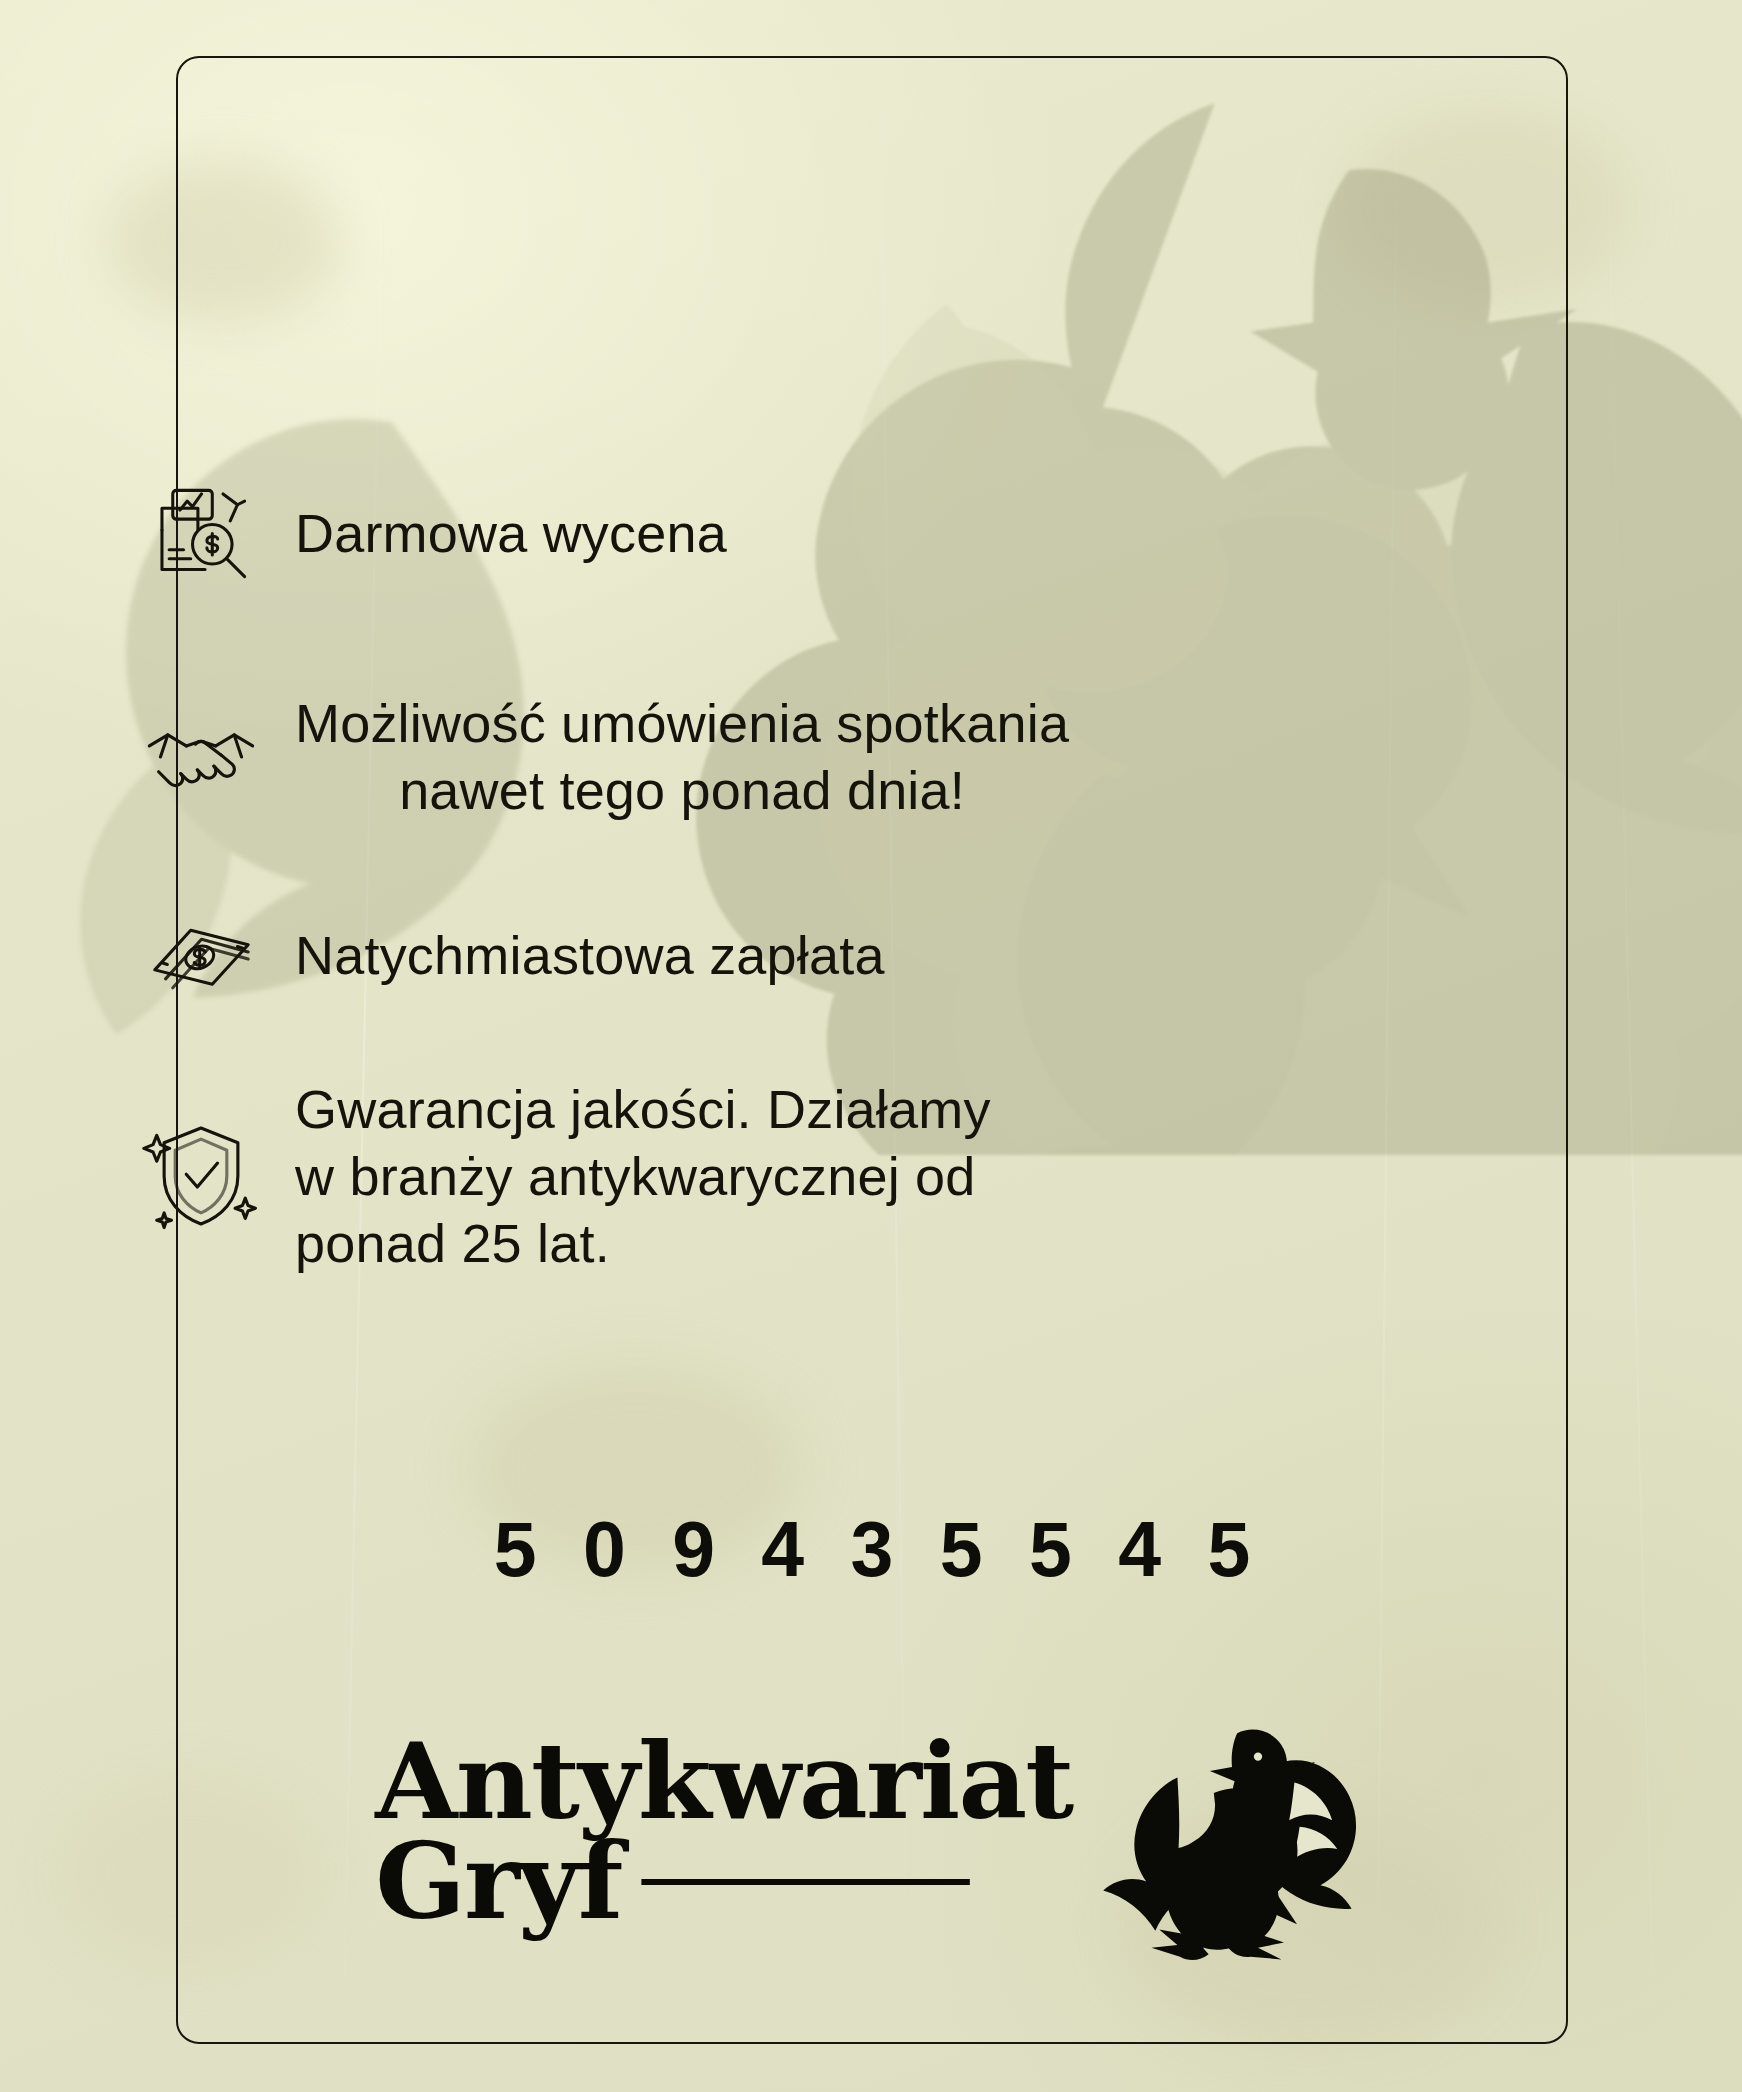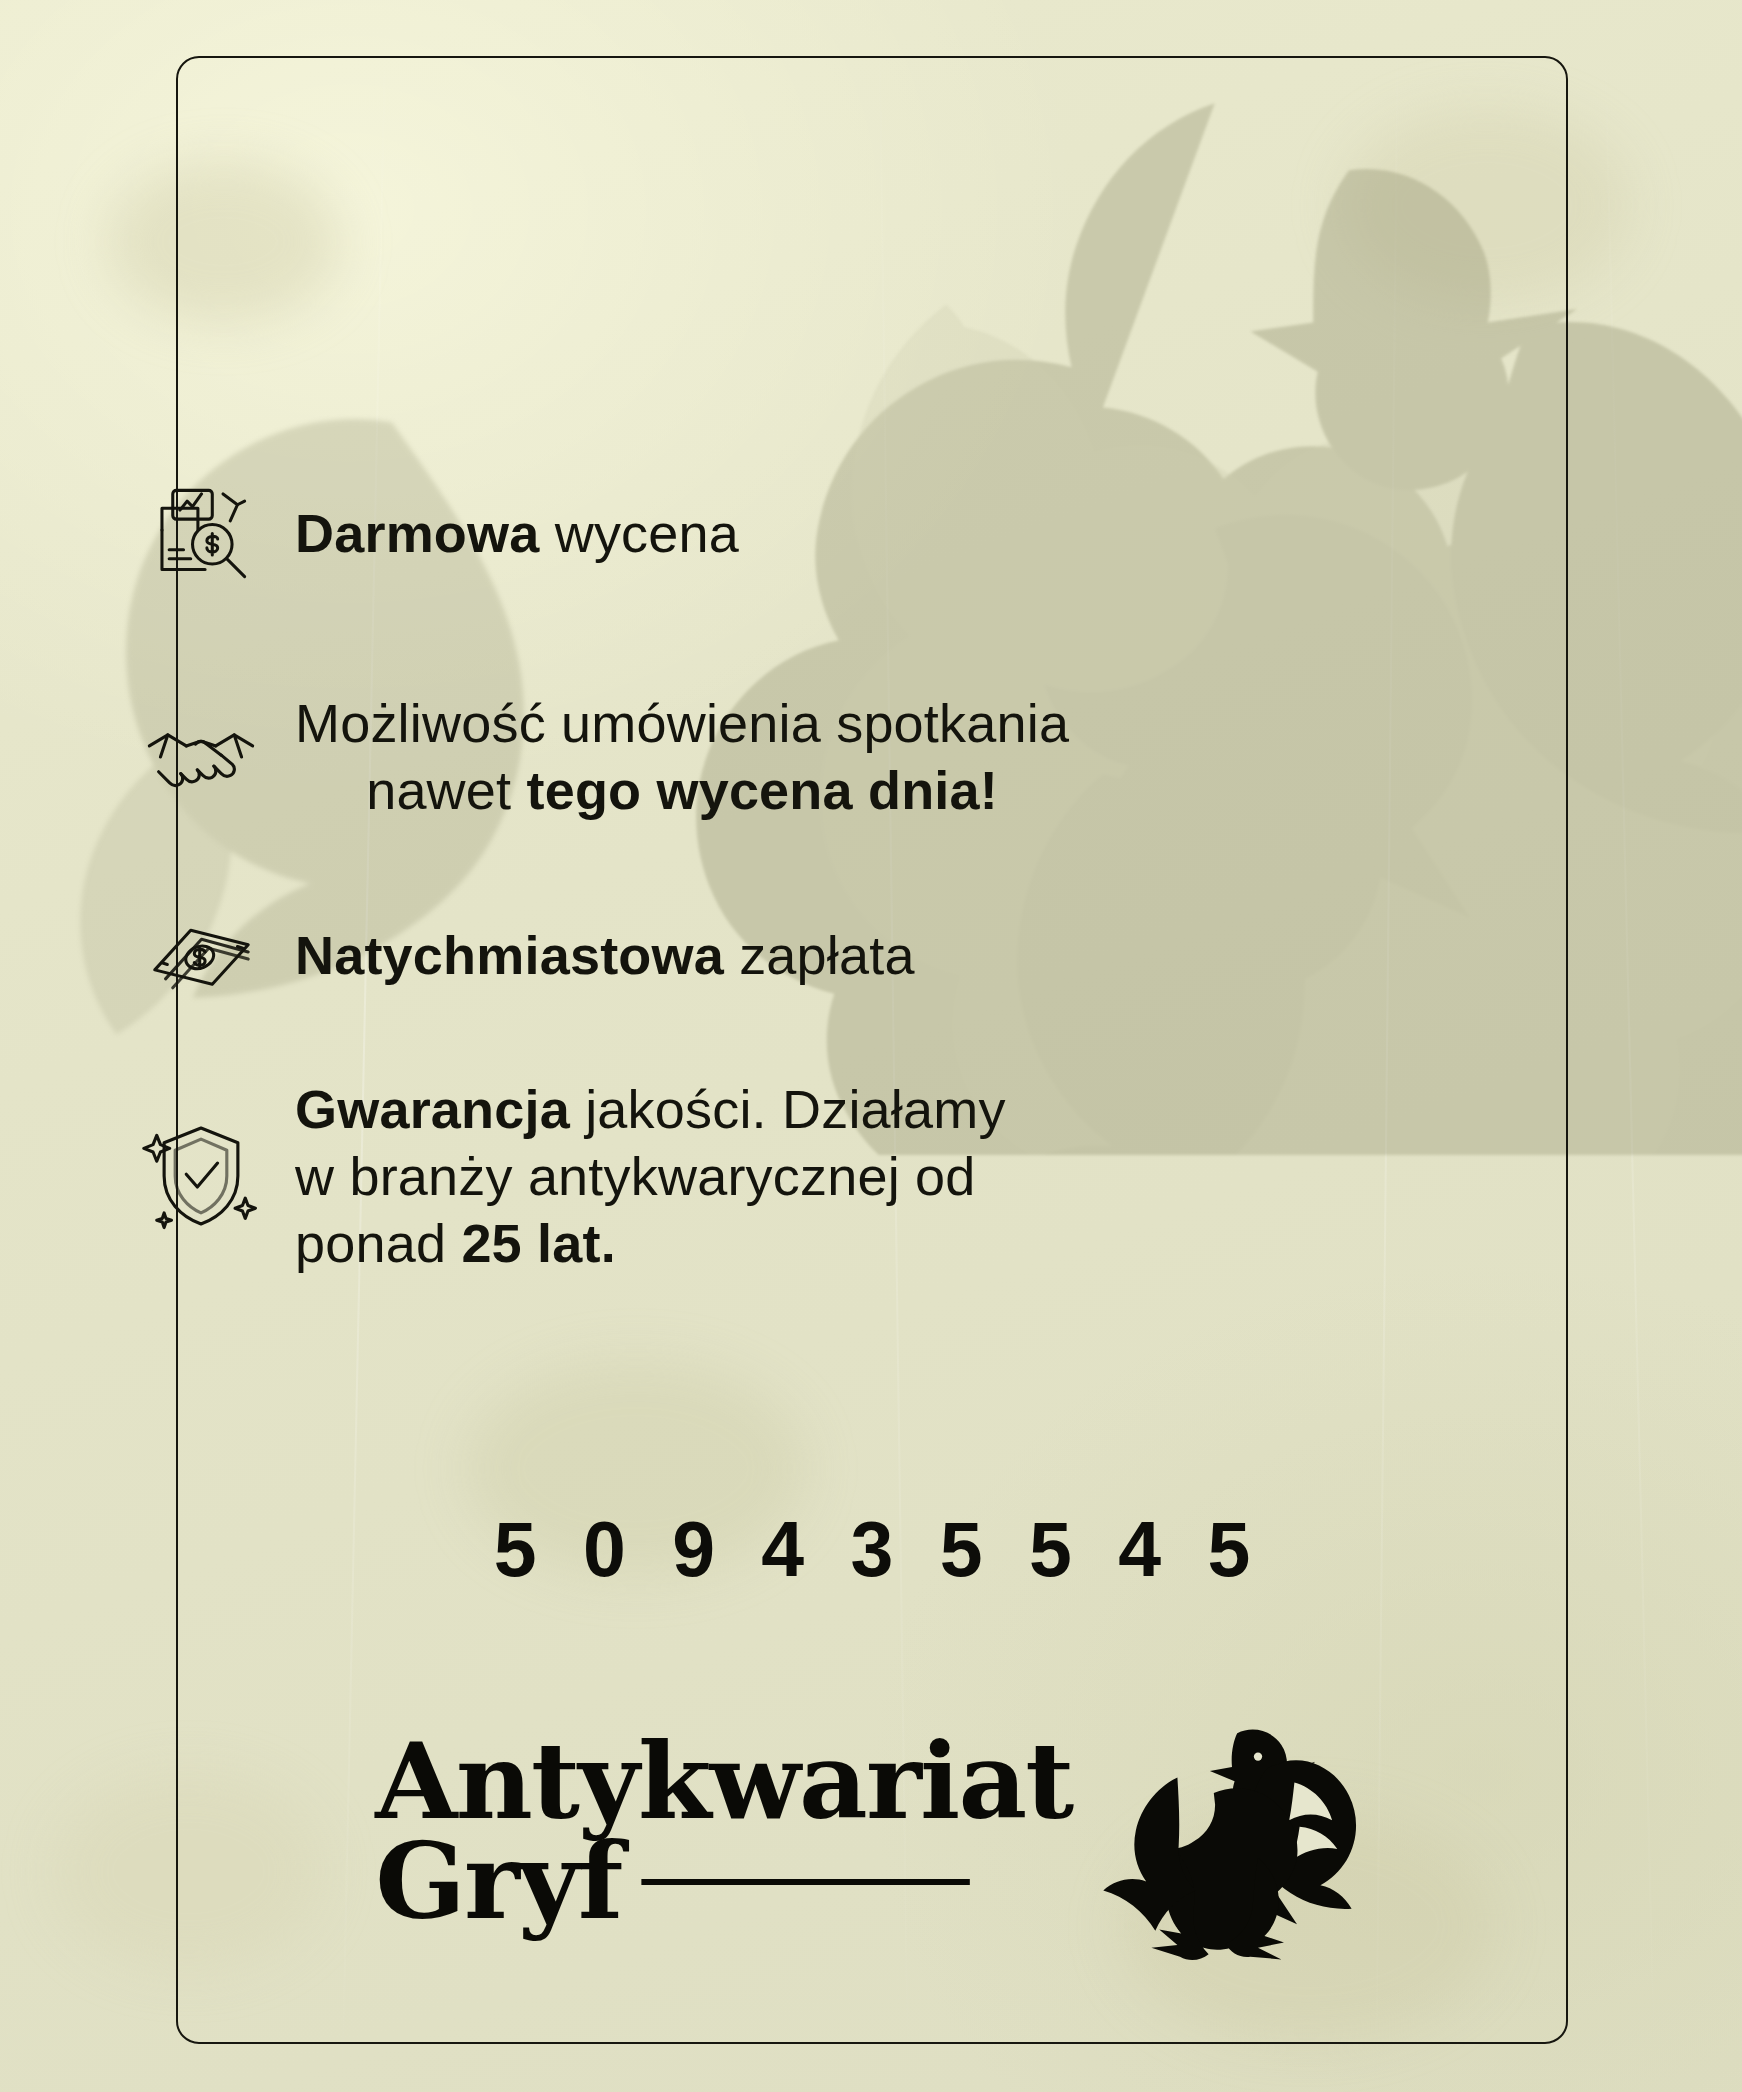--- a/index.html
+++ b/index.html
@@ -132,21 +132,21 @@
     align-items: center;
     color: #14140d;
   }
   .feat-text {
     font-size: 54px;
     line-height: 1.24;
     color: #14140d;
     font-weight: 400;
     letter-spacing: 0.2px;
   }
-  .feat-text b { font-weight: 700; }
+  .feat-text b { font-weight: 400; }
 
   
   #feature-0 { margin-bottom: 90px; }
   #feature-1 { margin-bottom: 64px; text-align: center; }
   #feature-2 { margin-bottom: 54px; }
 
   
   #phone {
     position: absolute;
     left: 176px;
@@ -269,21 +269,21 @@
           <path d="M24 26 l6 -2 c2 -1 4 0 5 1 l8 6"></path>
           <path d="M60 26 L50 20 L40 26"></path>
           <path d="M40 26 l-6 -2 c-2 -1 -4 0 -5 1"></path>
           <path d="M43 31 l6 5 c2 2 1 5 -1 6 -2 1 -4 0 -5 -1 l-4 -4"></path>
           <path d="M39 37 c2 2 1 5 -1 6 -2 1 -4 0 -5 -1 l-3 -3"></path>
           <path d="M30 39 c2 2 1 5 -1 6 -2 1 -4 0 -5 -1 l-3 -3"></path>
           <path d="M21 41 c2 2 1 5 -1 6 -2 1 -4 0 -5 -1 l-6 -6"></path>
           <path d="M14 20 l-4 12 M50 20 l4 12"></path>
         </svg>
       </div>
-      <div class="feat-text">Możliwość umówienia spotkania<br>nawet <b>tego wycena dnia!</b></div>
+      <div class="feat-text">Możliwość umówienia spotkania<br>nawet <b>tego ponad dnia!</b></div>
     </div>
 
     <div class="feature" id="feature-2">
       <div class="feat-icon">
         <svg width="115" height="115" viewBox="0 0 64 64" fill="none" stroke="#14140d" stroke-width="1.7" stroke-linecap="round" stroke-linejoin="round">
           <path d="M6 40 L26 18 L58 26 L38 48 Z"></path>
           <path d="M10 44 L30 22" opacity="0"></path>
           <path d="M12 45 L32 23 L58 30" opacity=".9"></path>
           <path d="M16 50 L36 28 L58 34" opacity=".8"></path>
           <ellipse cx="31" cy="33" rx="8" ry="6" transform="rotate(-22 31 33)"></ellipse>

